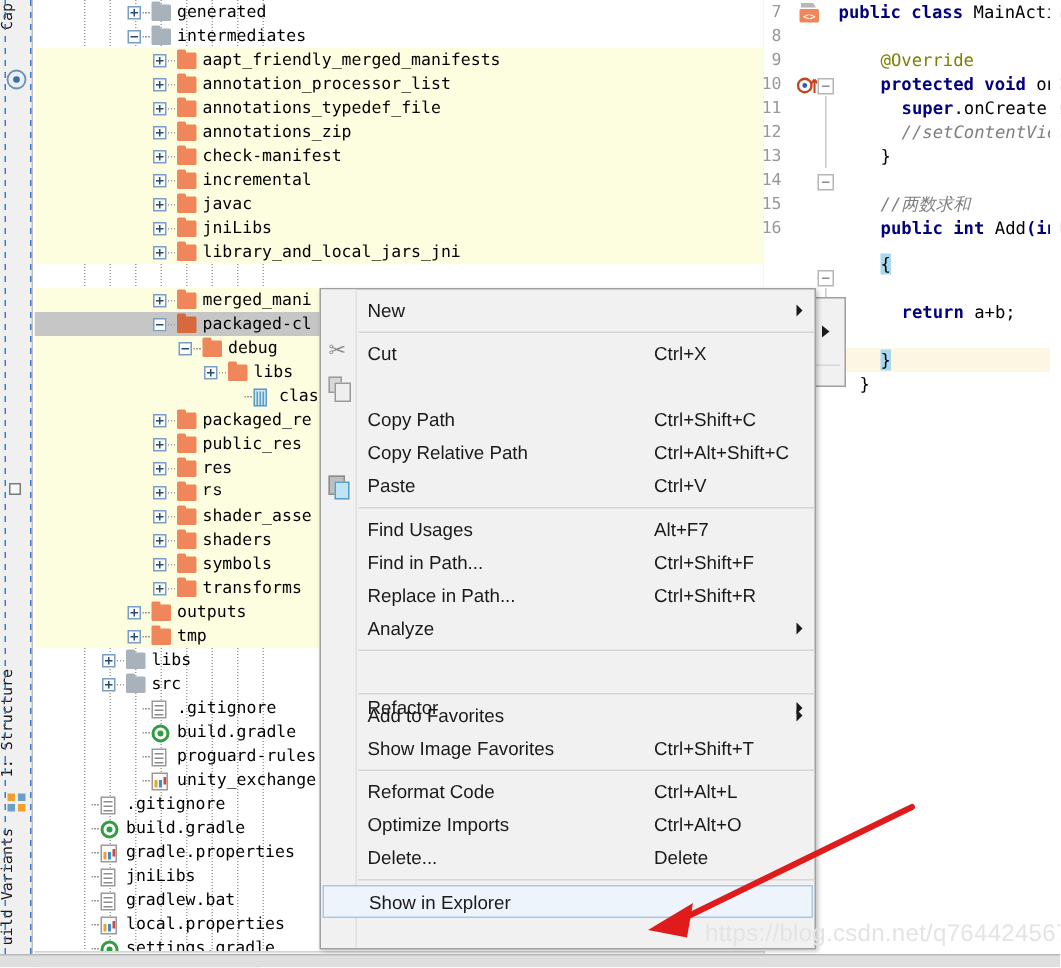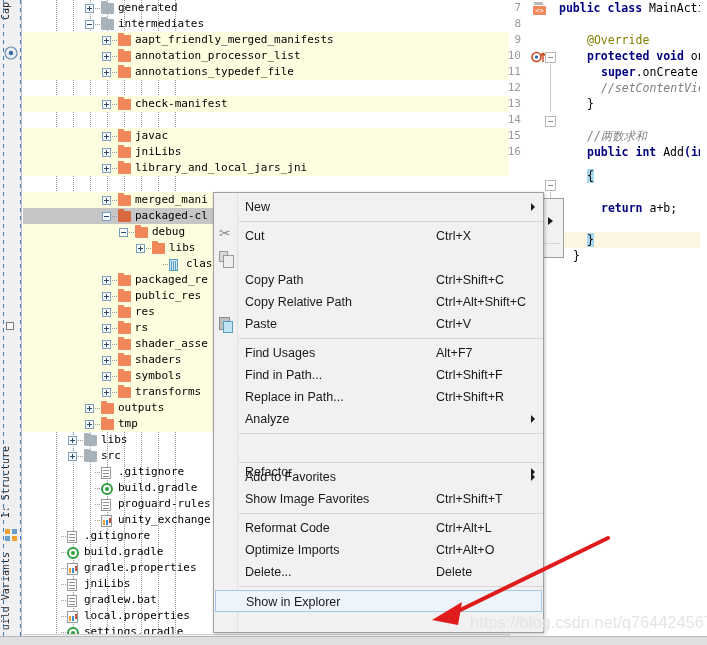--- a/index.html
+++ b/index.html
@@ -383,29 +383,49 @@
       <div class="trow yellow" style="top: 64px;">
         <div class="togg plus" style="left: 79px;"></div>
         <div class="guideh" style="left: 89px; top: 8px; width: 5px;"></div>
         <div class="ic" style="left: 95px;">
           <div class="folder f-orange">
             <div class="tab"></div>
           </div>
         </div>
         <div class="tlabel" style="left: 112px;">annotations_typedef_file</div>
       </div>
+      <div class="trow yellow" style="top: 80px;">
+        <div class="togg plus" style="left: 79px;"></div>
+        <div class="guideh" style="left: 89px; top: 8px; width: 5px;"></div>
+        <div class="ic" style="left: 95px;">
+          <div class="folder f-orange">
+            <div class="tab"></div>
+          </div>
+        </div>
+        <div class="tlabel" style="left: 112px;">annotations_zip</div>
+      </div>
       <div class="trow yellow" style="top: 96px;">
         <div class="togg plus" style="left: 79px;"></div>
         <div class="guideh" style="left: 89px; top: 8px; width: 5px;"></div>
         <div class="ic" style="left: 95px;">
           <div class="folder f-orange">
             <div class="tab"></div>
           </div>
         </div>
         <div class="tlabel" style="left: 112px;">check-manifest</div>
+      </div>
+      <div class="trow yellow" style="top: 112px;">
+        <div class="togg plus" style="left: 79px;"></div>
+        <div class="guideh" style="left: 89px; top: 8px; width: 5px;"></div>
+        <div class="ic" style="left: 95px;">
+          <div class="folder f-orange">
+            <div class="tab"></div>
+          </div>
+        </div>
+        <div class="tlabel" style="left: 112px;">incremental</div>
       </div>
       <div class="trow yellow" style="top: 128px;">
         <div class="togg plus" style="left: 79px;"></div>
         <div class="guideh" style="left: 89px; top: 8px; width: 5px;"></div>
         <div class="ic" style="left: 95px;">
           <div class="folder f-orange">
             <div class="tab"></div>
           </div>
         </div>
         <div class="tlabel" style="left: 112px;">javac</div>

